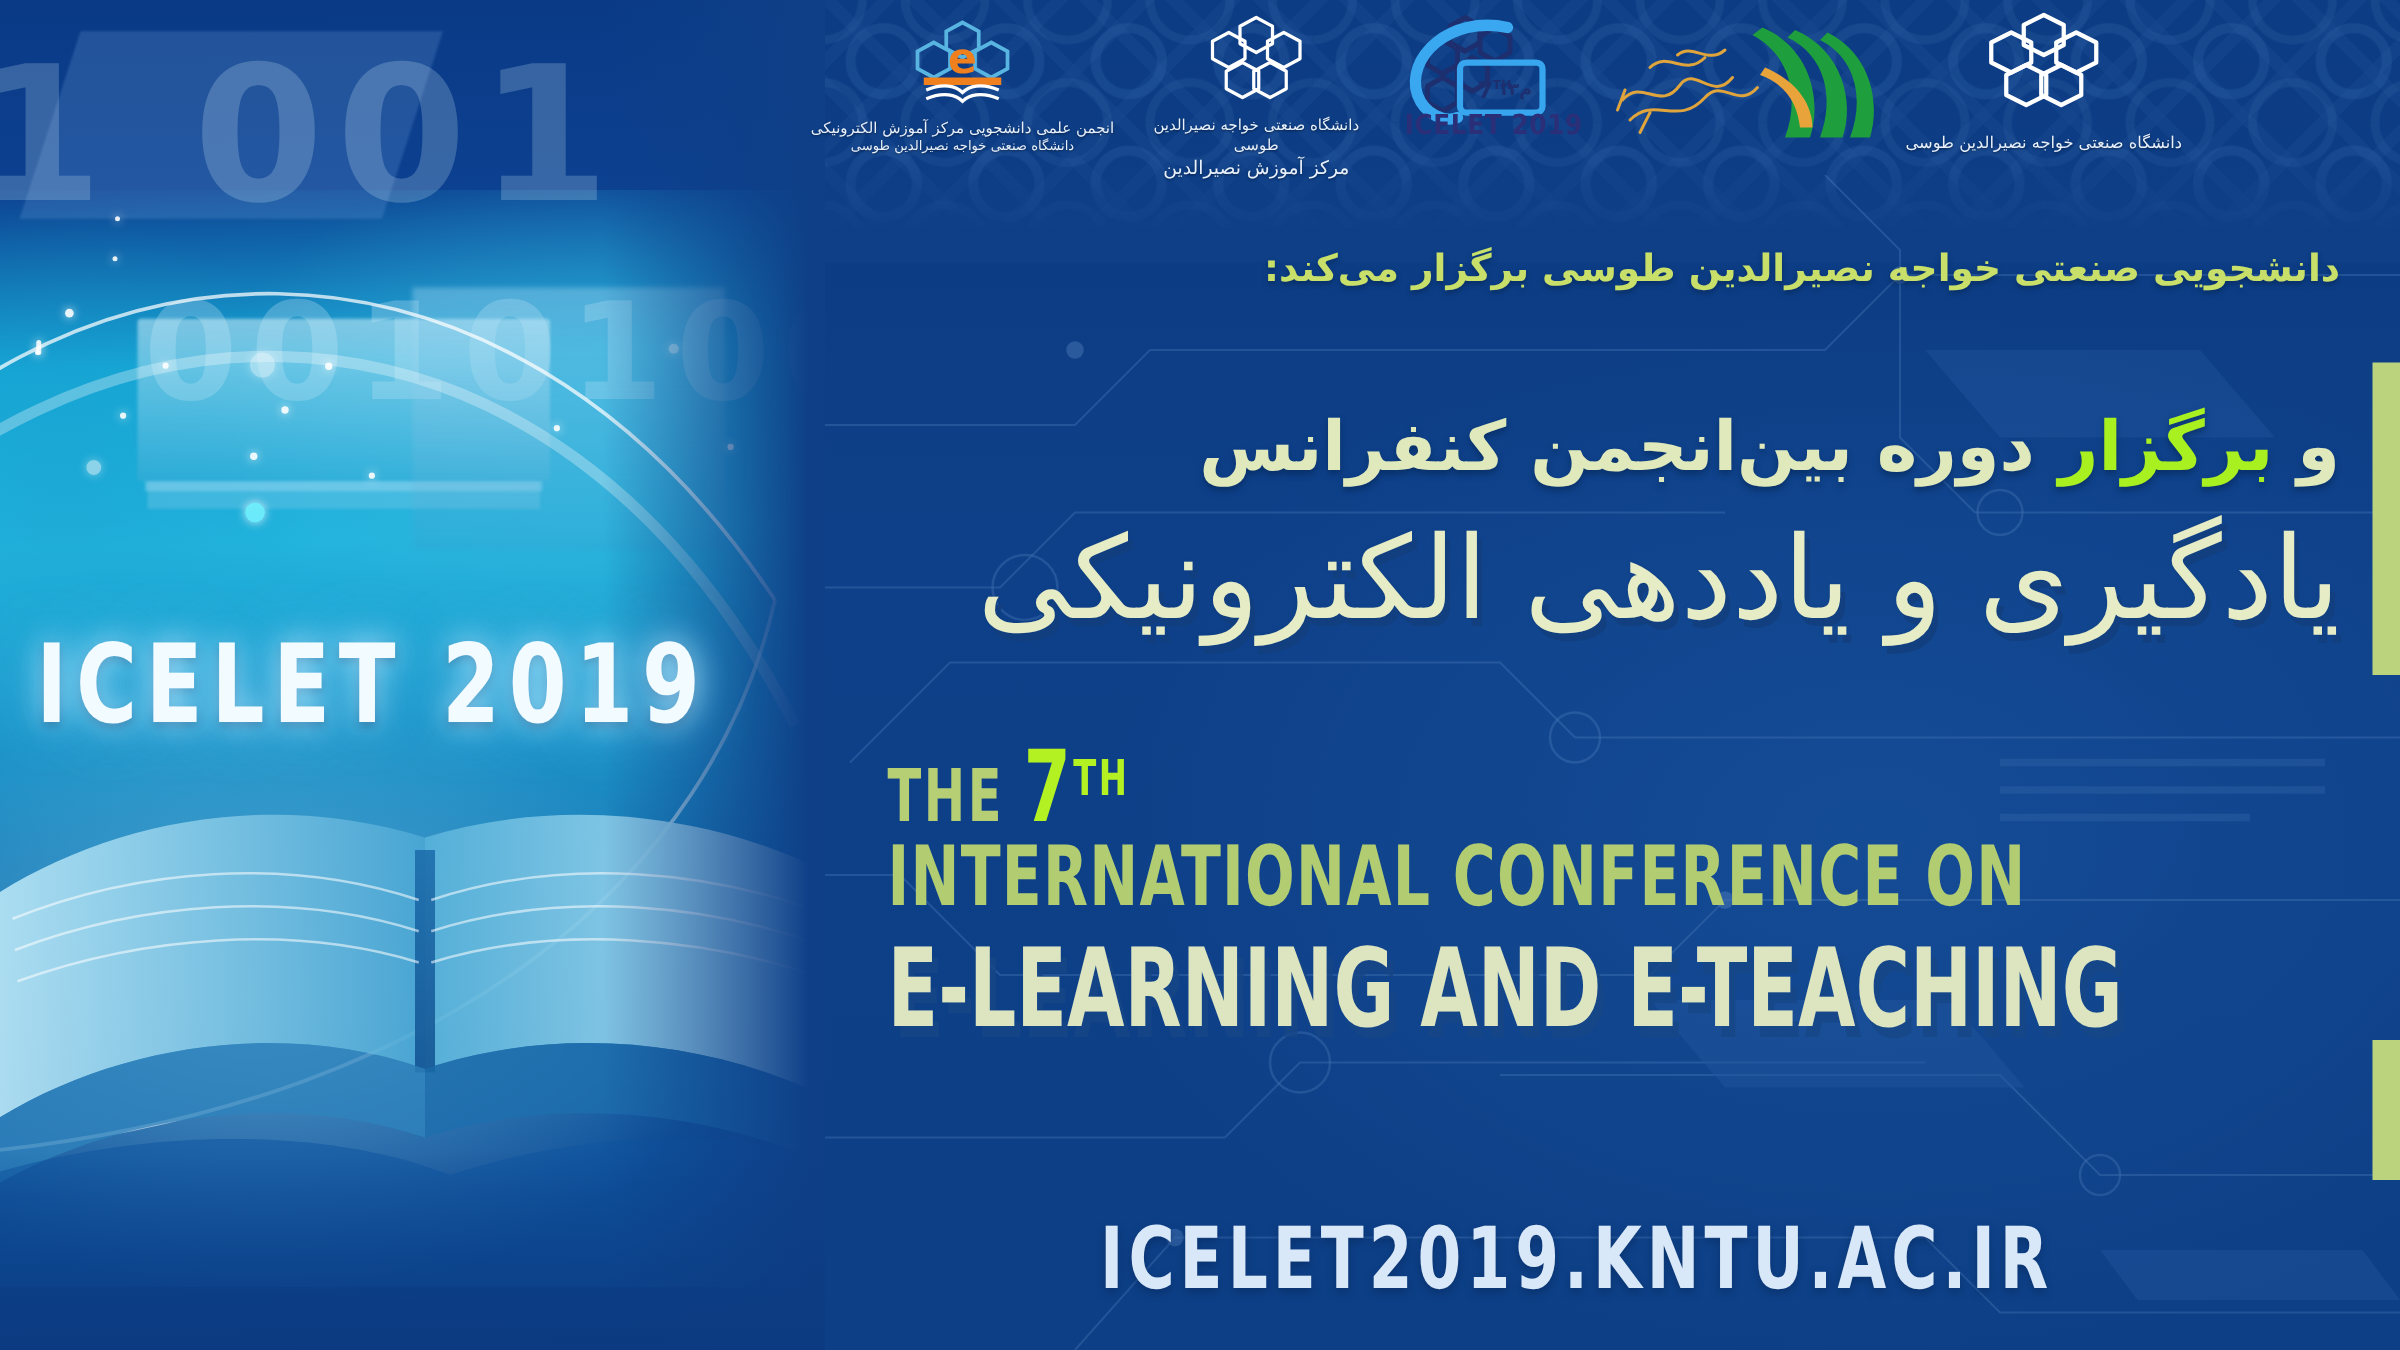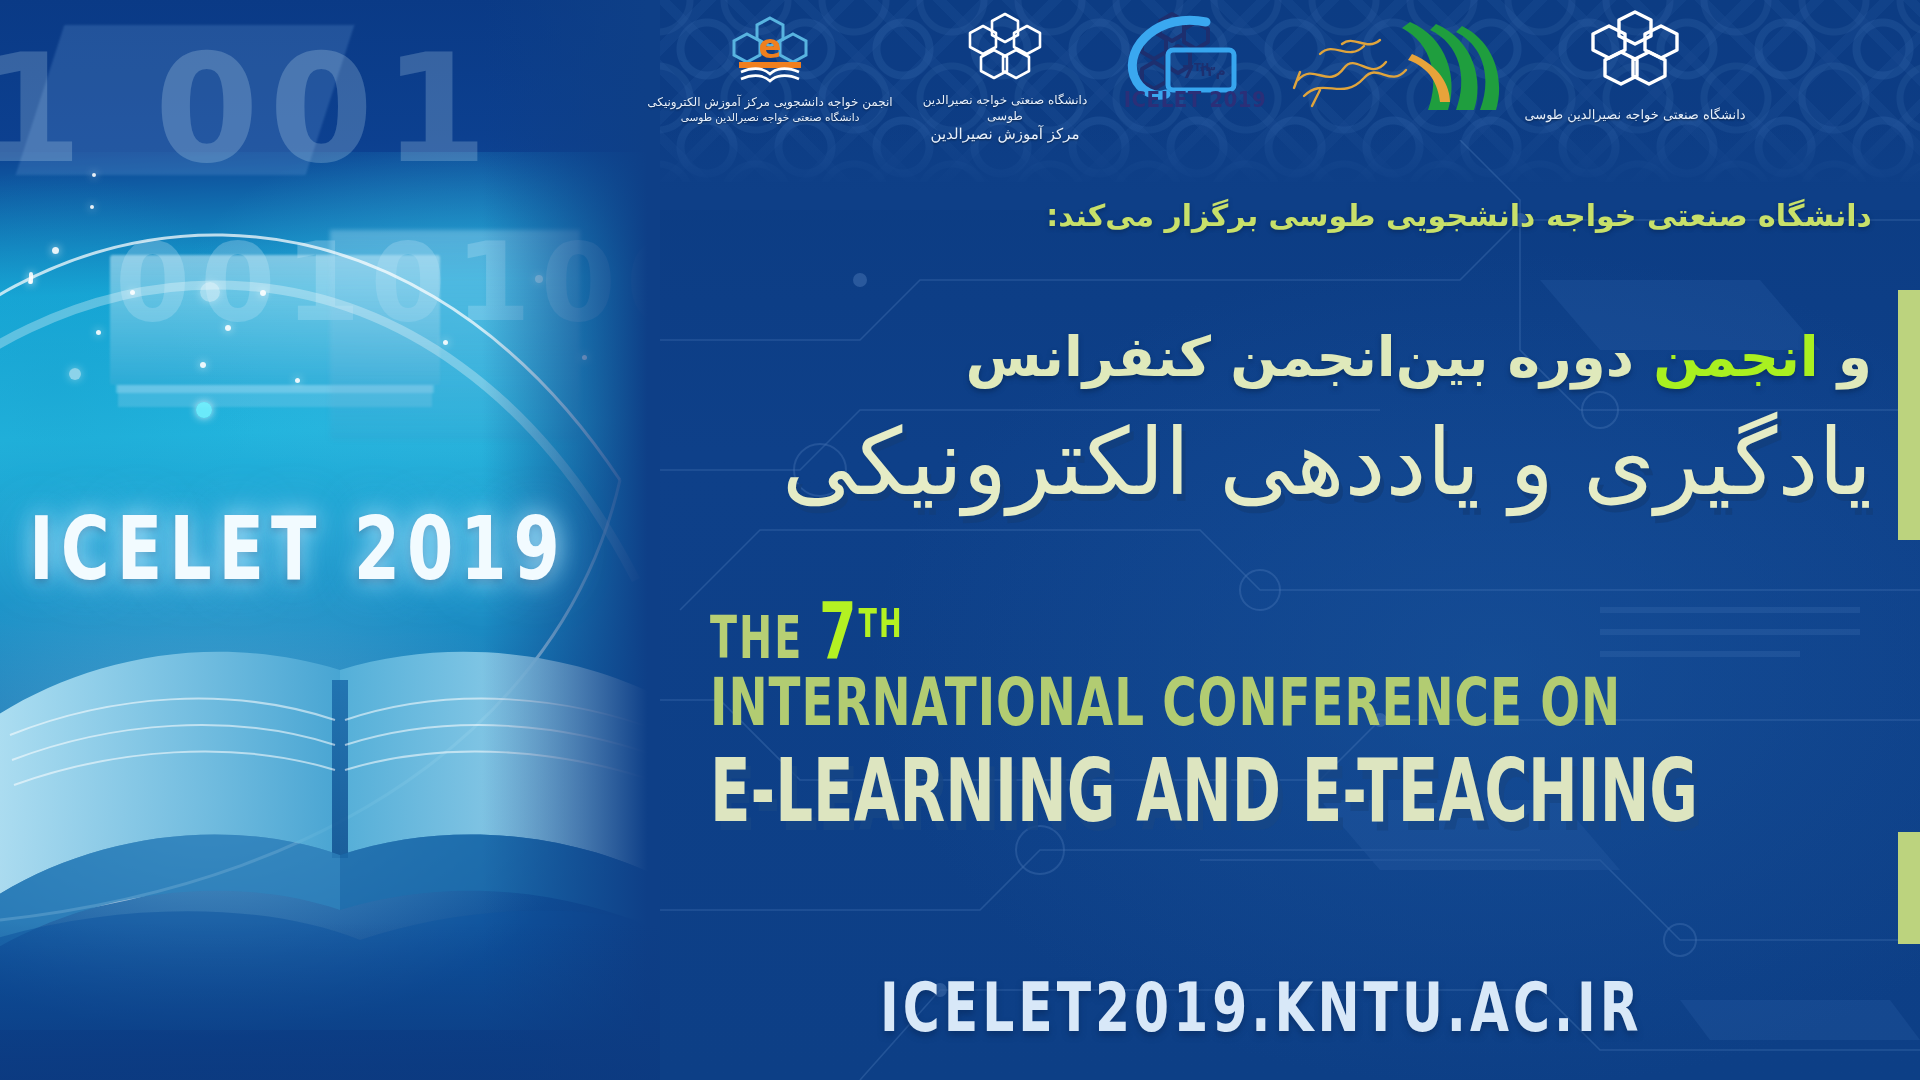--- a/index.html
+++ b/index.html
@@ -274,21 +274,21 @@
           <polygon points="20,20 33,27 33,41 20,48 7,41 7,27"></polygon>
           <polygon points="66,20 79,27 79,41 66,48 53,41 53,27"></polygon>
         </g>
         <text x="43" y="44" text-anchor="middle" font-family="DejaVu Sans, sans-serif" font-size="34" font-weight="700" fill="#f07f1e">e</text>
         <path d="M12 48 h62 v6 h-62 z" fill="#f07f1e"></path>
         <g fill="none" stroke="#ffffff" stroke-width="2.6">
           <path d="M14 58 C 28 52, 38 55, 43 60 C 48 55, 58 52, 72 58"></path>
           <path d="M14 65 C 28 59, 38 62, 43 67 C 48 62, 58 59, 72 65"></path>
         </g>
       </svg>
-      <div class="cap">انجمن خواجه دانشجویی مرکز آموزش الکترونیکی</div>
+      <div class="cap">انجمن علمی دانشجویی مرکز آموزش الکترونیکی</div>
       <div class="cap small">دانشگاه صنعتی خواجه نصیرالدین طوسی</div>
     </div>
 
     <div class="logo lg2">
       <svg width="78" height="80" viewBox="0 0 78 80">
         <g fill="none" stroke="#ffffff" stroke-width="2.6" stroke-linejoin="round">
           <path d="M39 6 L52 13 L52 27 L39 34 L26 27 L26 13 Z"></path>
           <path d="M17 18 L30 25 L30 39 L17 46 L4 39 L4 25 Z"></path>
           <path d="M61 18 L74 25 L74 39 L61 46 L48 39 L48 25 Z"></path>
           <path d="M28 42 L41 49 L41 63 L28 70 L15 63 L15 49 Z"></path>
@@ -344,26 +344,26 @@
           <path d="M26 20 L42 28 L42 44 L26 52 L10 44 L10 28 Z"></path>
           <path d="M78 20 L94 28 L94 44 L78 52 L62 44 L62 28 Z"></path>
           <path d="M38 46 L54 54 L54 70 L38 78 L22 70 L22 54 Z"></path>
           <path d="M66 46 L82 54 L82 70 L66 78 L50 70 L50 54 Z"></path>
         </g>
       </svg>
       <div class="cap" style="font-family:'DejaVu Serif',serif;font-size:13px;">دانشگاه صنعتی خواجه نصیرالدین طوسی</div>
     </div>
   </div>
 
-  <div class="kicker">دانشگاه صنعتی خواجه دانشجویی طوسی برگزار می‌کند:</div>
+  <div class="kicker">دانشجویی صنعتی خواجه نصیرالدین طوسی برگزار می‌کند:</div>
 
 
   <div class="hl hl2">
     <span class="plain">و</span>
-    <span class="em">انجمن</span>
+    <span class="em">برگزار</span>
     <span class="plain">دوره بین‌انجمن کنفرانس</span>
   </div>
 
   <div class="bigtitle">یادگیری و یاددهی الکترونیکی</div>
 
   <div class="en en-the">
     <span>THE</span><span>&nbsp;</span><span class="seven">7</span><span class="ord">TH</span>
   </div>
 
   <div class="en en-intl">INTERNATIONAL CONFERENCE ON</div>

